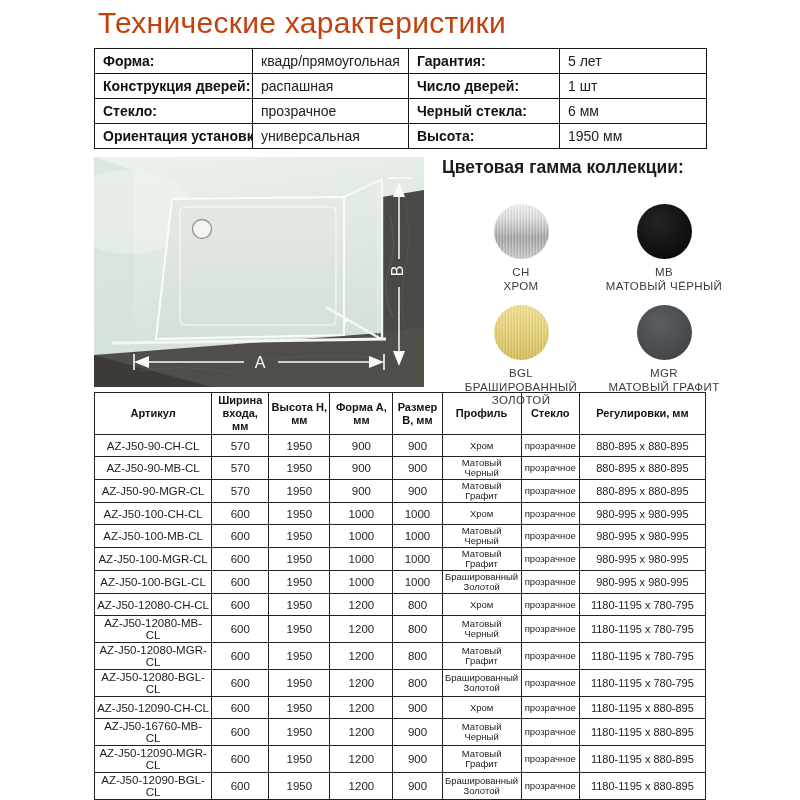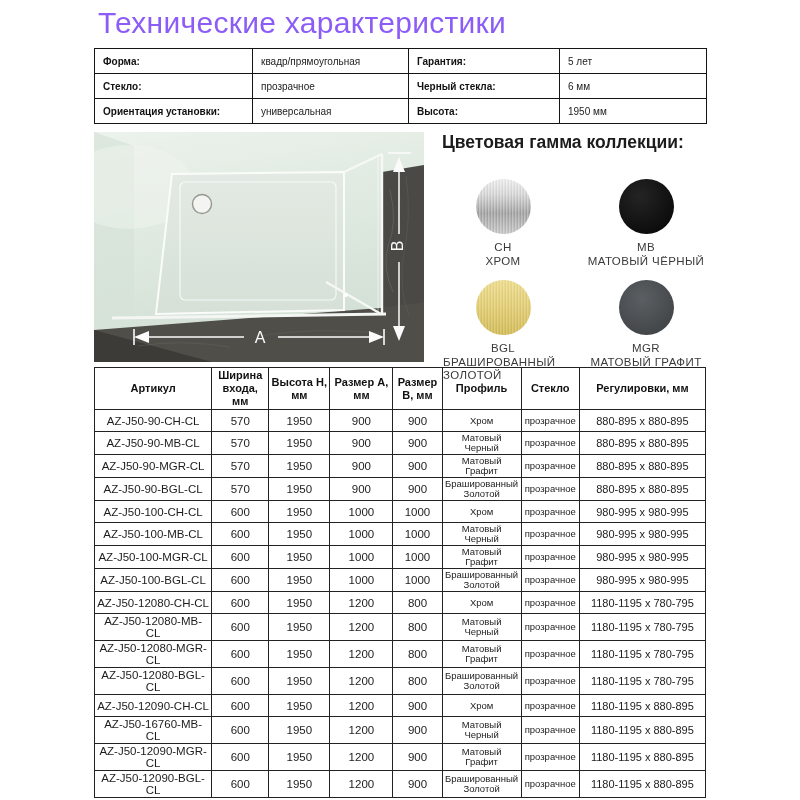--- a/index.html
+++ b/index.html
@@ -1,44 +1,44 @@
 <!DOCTYPE html>
 <html lang="ru"><head>
 <meta charset="utf-8">
 <style>
   * { box-sizing: border-box; margin: 0; padding: 0; }
   html, body { background: #ffffff; width: 800px; }
   body { font-family: "Liberation Sans", sans-serif; color: #1d1d1d; }
   .page { width: 612px; margin: 0 auto; padding-top: 4px; }
 
   h1.title {
-    font-size: 30px; font-weight: 400; color: #8b5cf6;
+    font-size: 30px; font-weight: 400; color: #c2410c;
     letter-spacing: 0.3px; margin: 2px 0 8px 4px; line-height: 34px;
   }
 
   
   table.spec-table {
     border-collapse: collapse; table-layout: fixed; width: 612px;
   }
   table.spec-table th, table.spec-table td {
     border: 1.6px solid #151515; height: 25px; padding: 2px 8px;
-    font-size: 10px; text-align: left; vertical-align: middle;
+    font-size: 14px; text-align: left; vertical-align: middle;
     overflow: hidden; white-space: nowrap;
   }
   table.spec-table th { font-weight: 700; color: #111; }
   table.spec-table td { font-weight: 400; color: #222; }
 
   
   .middle { display: flex; margin-top: 8px; height: 232px; }
   .photo { width: 330px; height: 230px; flex: 0 0 330px; overflow: hidden; }
   .colors { flex: 1; padding-left: 18px; padding-top: 0; }
   .colors-heading { font-size: 17.5px; font-weight: 700; color: #1c1c1c; margin-bottom: 26px; white-space: nowrap; }
   .colors-grid {
     display: grid; grid-template-columns: 122px 140px; column-gap: 2px; row-gap: 12px;
-    justify-items: center; margin-left: 0; gap: 12px;
+    justify-items: center; text-align: center; margin-left: 18px; gap: 12px;
   }
   .color-item { display: flex; flex-direction: column; align-items: center; width: 120px; }
   .swatch { width: 55px; height: 55px; border-radius: 50%; margin-bottom: 7px; }
   .swatch-chrome {
     background:
       repeating-linear-gradient(90deg, rgba(255,255,255,0.25) 0 1px, rgba(0,0,0,0.05) 2px 3px),
       linear-gradient(180deg, #f0f0f0 0%, #d9d9d9 28%, #a3a3a3 62%, #c9c9c9 100%);
   }
   .swatch-black { background: radial-gradient(circle at 38% 32%, #242424, #0c0c0c 75%); }
   .swatch-gold {
@@ -79,20 +79,26 @@
         <col style="width:156px">
         <col style="width:151px">
         <col style="width:147px">
       </colgroup>
     <tbody id="spec-body">
         <tr>
           <th>Форма:</th>
           <td>квадр/прямоугольная</td>
           <th>Гарантия:</th>
           <td>5 лет</td>
+        </tr>
+        <tr>
+          <th>Конструкция дверей:</th>
+          <td>распашная</td>
+          <th>Число дверей:</th>
+          <td>1 шт</td>
         </tr>
         <tr>
           <th>Стекло:</th>
           <td>прозрачное</td>
           <th>Черный стекла:</th>
           <td>6 мм</td>
         </tr>
         <tr>
           <th>Ориентация установки:</th>
           <td>универсальная</td>
@@ -189,21 +195,21 @@
       <col style="width:49px">
         <col style="width:79px">
         <col style="width:58px">
         <col style="width:126px">
     </colgroup>
     <thead>
         <tr id="main-head">
           <th>Артикул</th>
           <th>Ширина входа, мм</th>
           <th>Высота H, мм</th>
-          <th>Размер A, мм</th>
+          <th>Форма A, мм</th>
           <th>Размер B, мм</th>
           <th>Профиль</th>
           <th>Стекло</th>
           <th>Регулировки, мм</th>
         </tr>
       </thead>
     <tbody id="main-body">
         <tr>
           <td>AZ-J50-90-CH-CL</td>
           <td>570</td>
@@ -229,31 +235,20 @@
           <td>AZ-J50-90-MGR-CL</td>
           <td>570</td>
           <td>1950</td>
           <td>900</td>
           <td>900</td>
           <td>Матовый Графит</td>
           <td>прозрачное</td>
           <td>880-895 x 880-895</td>
         </tr>
         <tr>
-          <td>AZ-J50-90-BGL-CL</td>
-          <td>570</td>
-          <td>1950</td>
-          <td>900</td>
-          <td>900</td>
-          <td>Брашированный
-Золотой</td>
-          <td>прозрачное</td>
-          <td>880-895 x 880-895</td>
-        </tr>
-        <tr>
           <td>AZ-J50-100-CH-CL</td>
           <td>600</td>
           <td>1950</td>
           <td>1000</td>
           <td>1000</td>
           <td>Хром</td>
           <td>прозрачное</td>
           <td>980-995 x 980-995</td>
         </tr>
         <tr>

